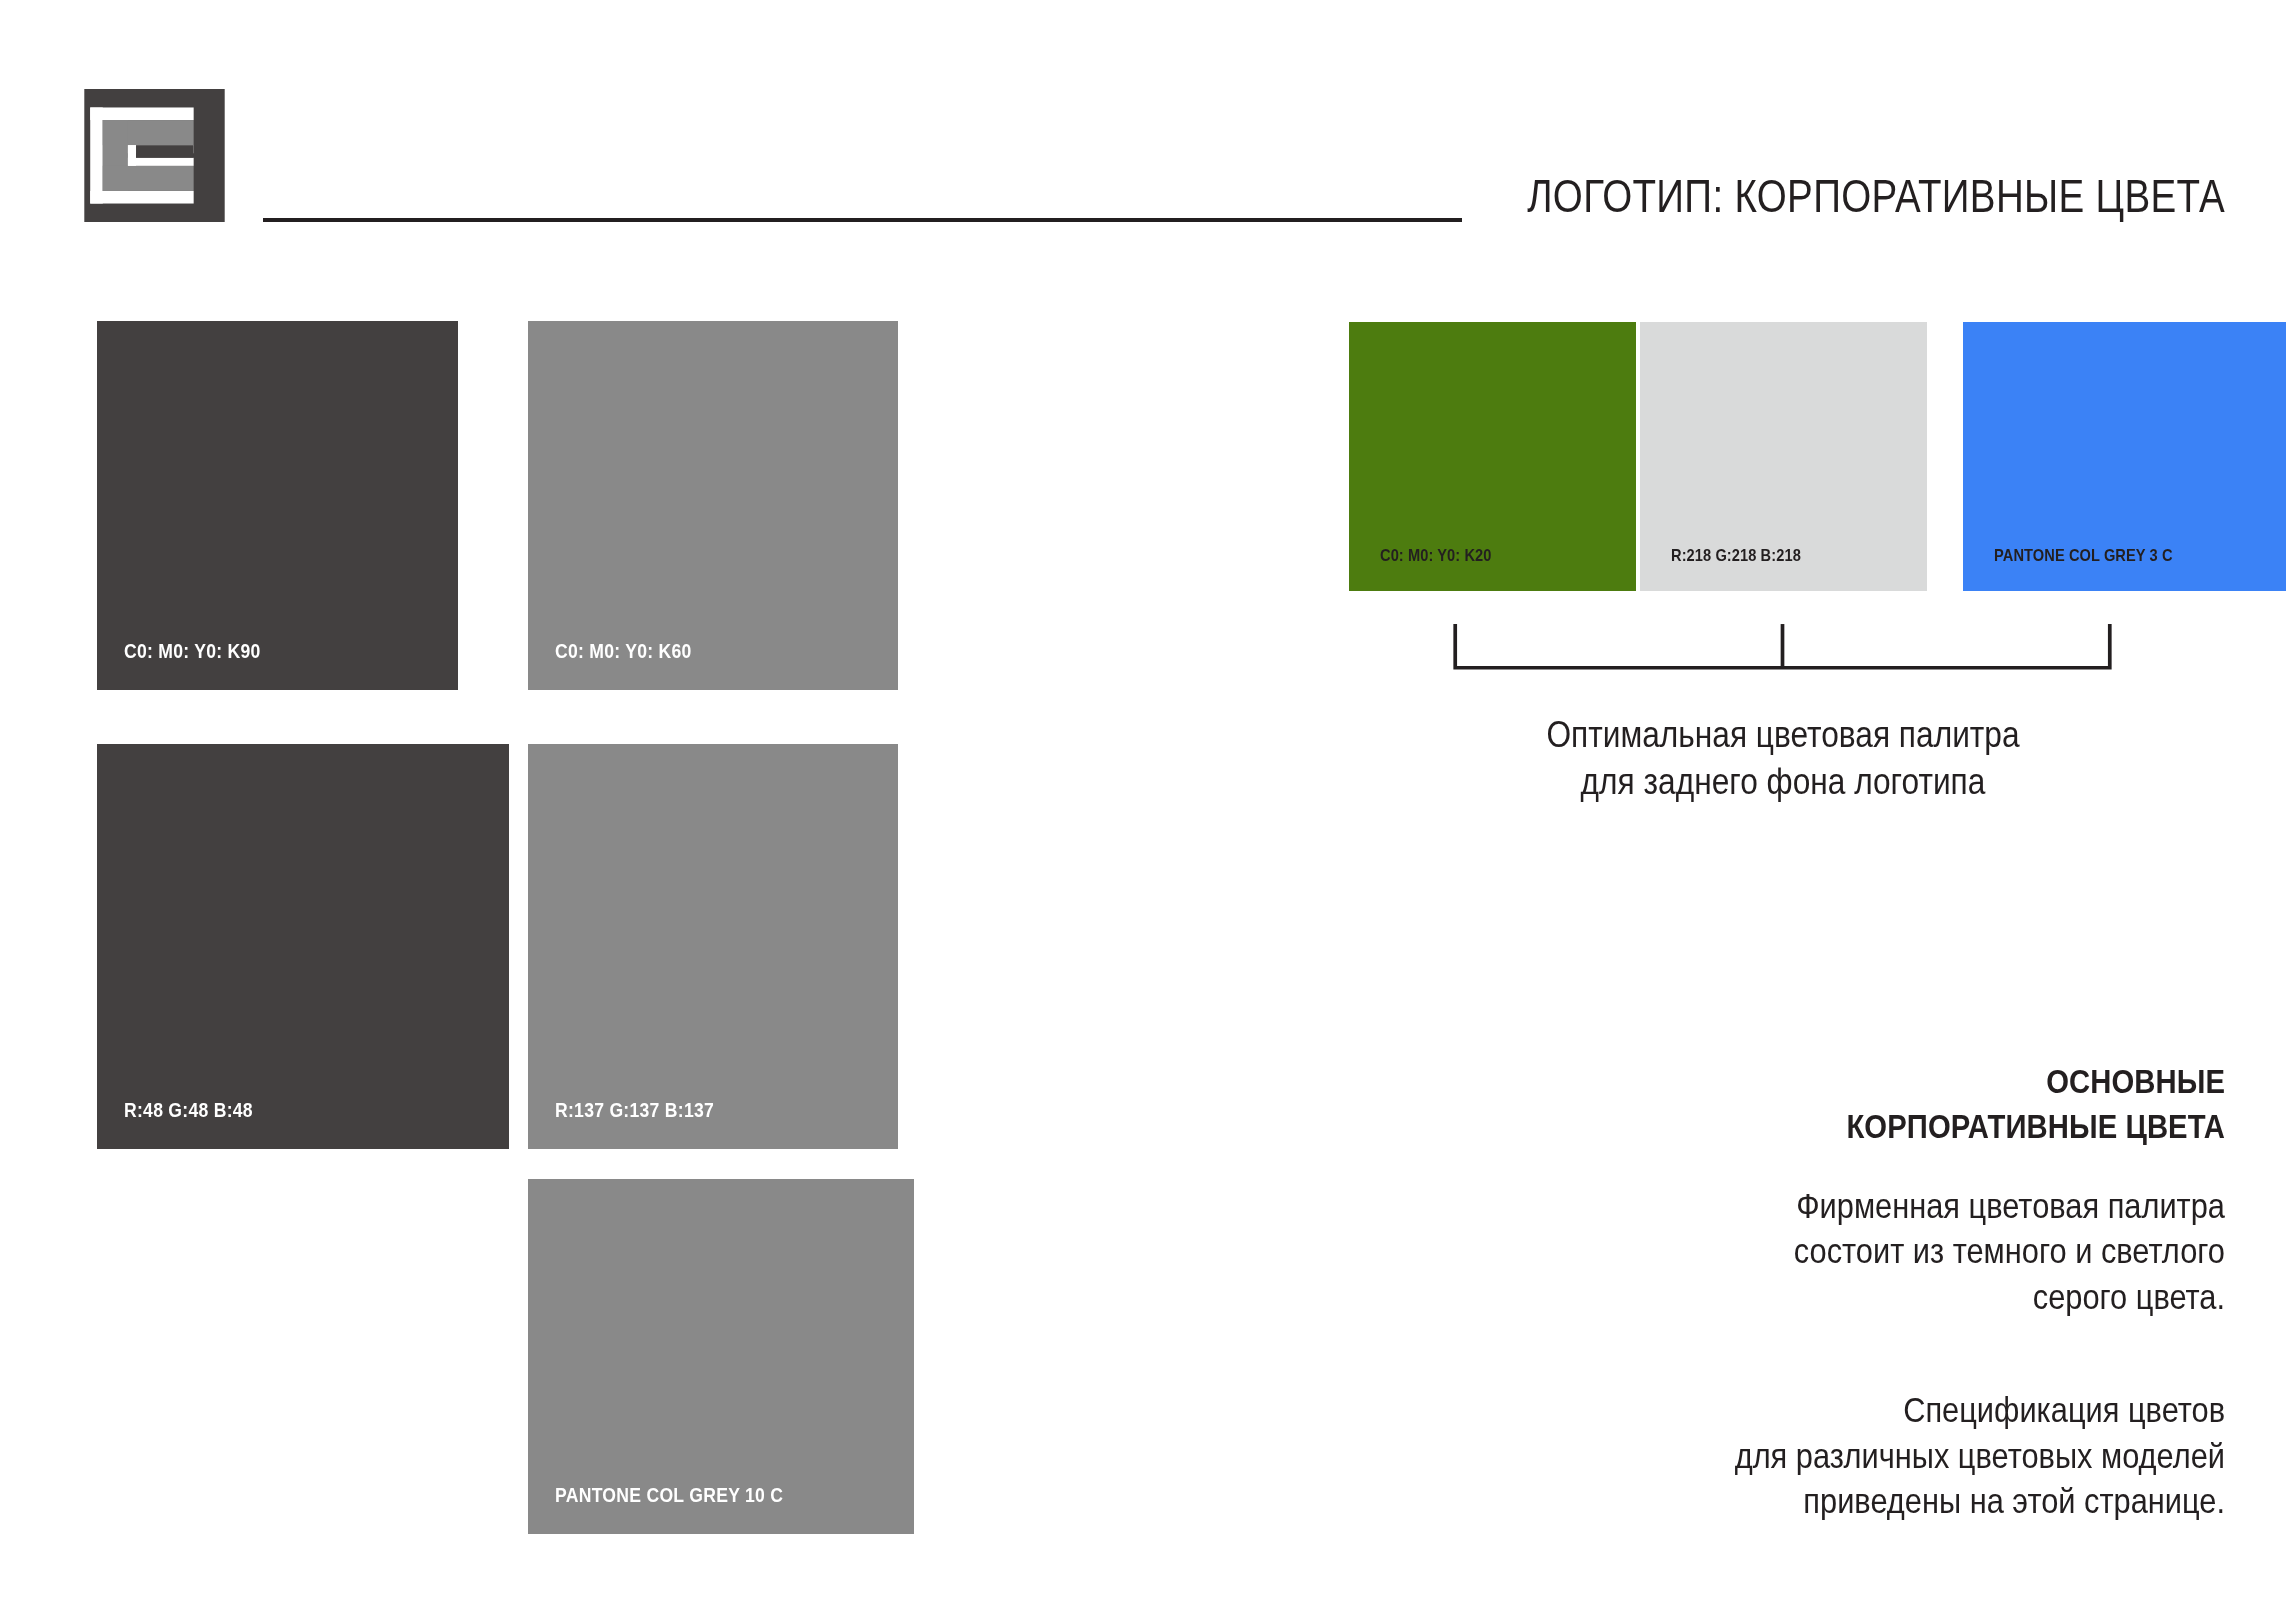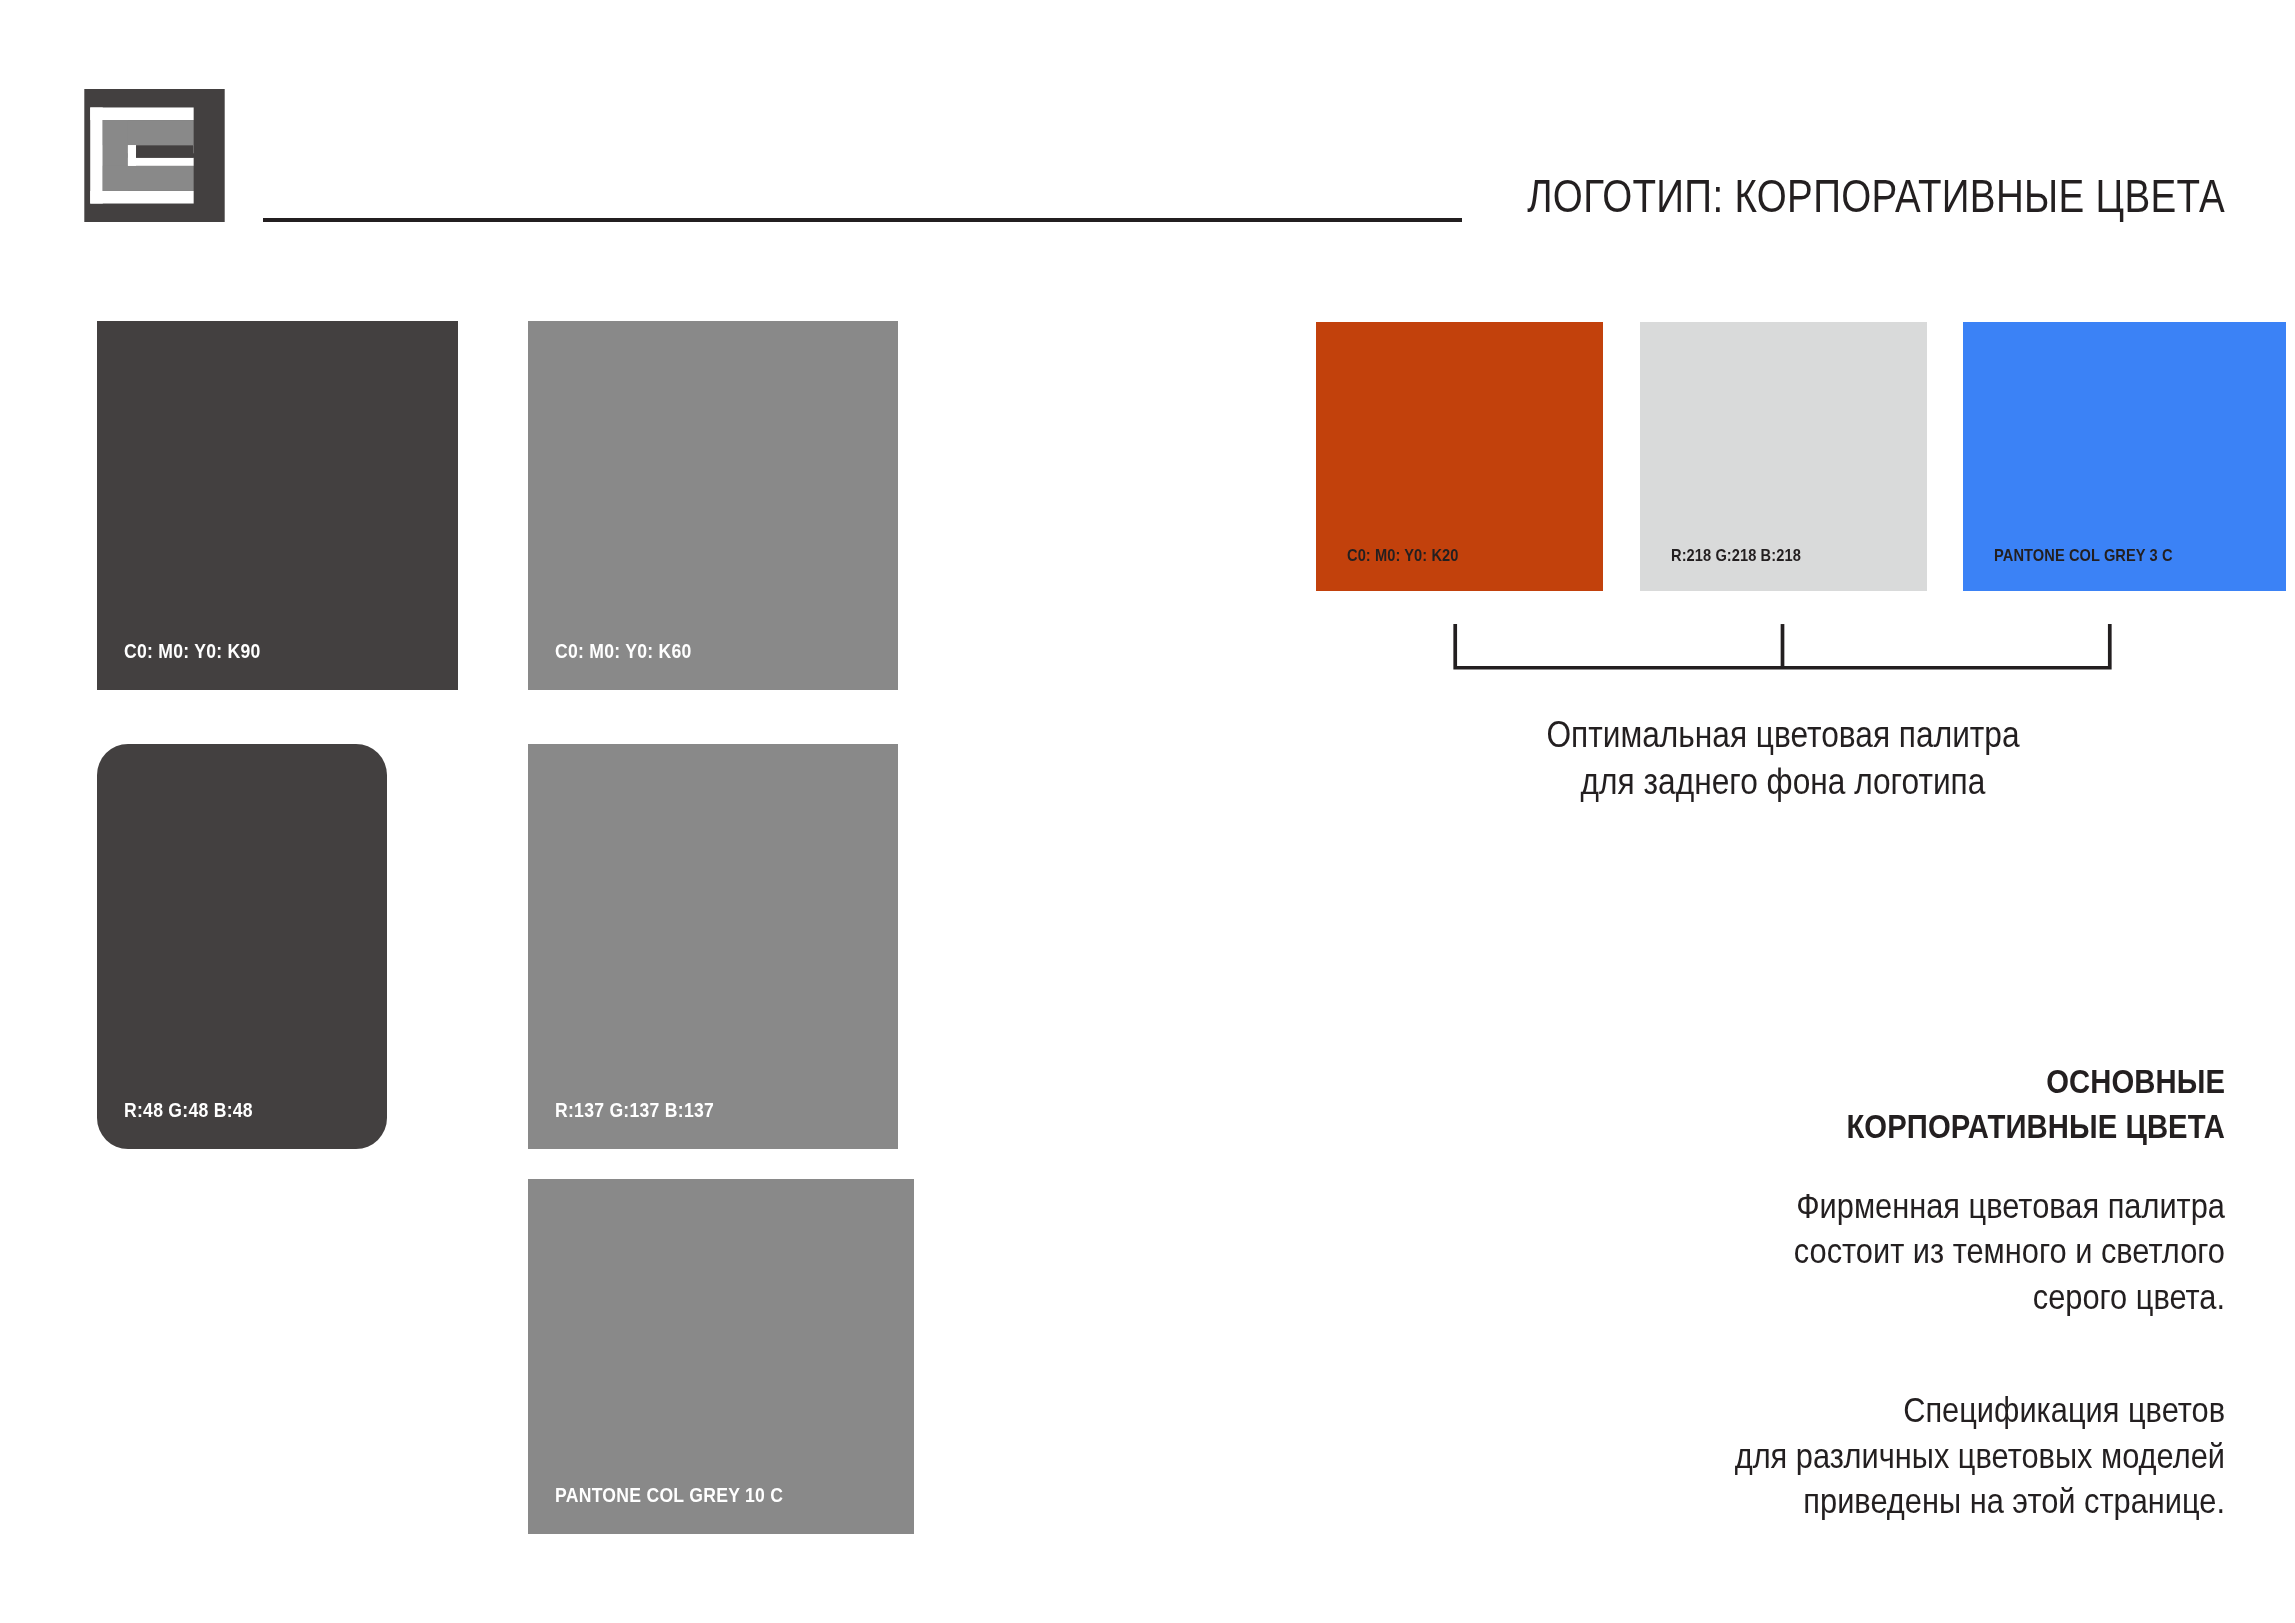--- a/index.html
+++ b/index.html
@@ -68,21 +68,21 @@
     font-weight: 700;
     letter-spacing: 0.3px;
     white-space: nowrap;
     transform: scaleX(0.88);
     transform-origin: left bottom;
   }
 
   
   #sw-k90  { left: 97px;  top: 321px;  width: 361px;  height: 369px; }
   #sw-k60  { left: 528px;  top: 321px;  width: 370px;  height: 369px; }
-  #sw-rgb-dark  { left: 97px; top: 744px; width: 290px; height: 405px; border-radius: 31px; }
+  #sw-rgb-dark  { left: 97px; top: 744px; width: 412px; height: 405px; }
   #sw-rgb-light { left: 528px; top: 744px; width: 370px; height: 405px; }
   #sw-pant-dark  { left: 97px; top: 1179px; width: 361px; height: 355px; }
   #sw-pant-light { left: 528px; top: 1179px; width: 386px; height: 355px; text-decoration: underline; }
 
   
   .lt-swatch {
     position: absolute;
     top: 322px;
     height: 269px;
   }
@@ -194,21 +194,21 @@
 
   <div class="swatch" id="sw-rgb-light" style="background:#898989;">
     <span class="swatch-label">R:137 G:137 B:137</span>
   </div>
 
 
   <div class="swatch" id="sw-pant-light" style="background:#898989;">
     <span class="swatch-label">PANTONE COL GREY 10 C</span>
   </div>
 
-  <div class="lt-swatch" id="lt-cmyk" style="background:#c2410c;">
+  <div class="lt-swatch" id="lt-cmyk" style="background:#4d7c0f;margin-left:33px;">
     <span class="lt-label">C0: M0: Y0: K20</span>
   </div>
 
   <div class="lt-swatch" id="lt-rgb" style="background:#D9DADA;">
     <span class="lt-label">R:218 G:218 B:218</span>
   </div>
 
   <div class="lt-swatch" id="lt-pant" style="background:#3b82f6;padding-left:36px;">
     <span class="lt-label">PANTONE COL GREY 3 C</span>
   </div>

